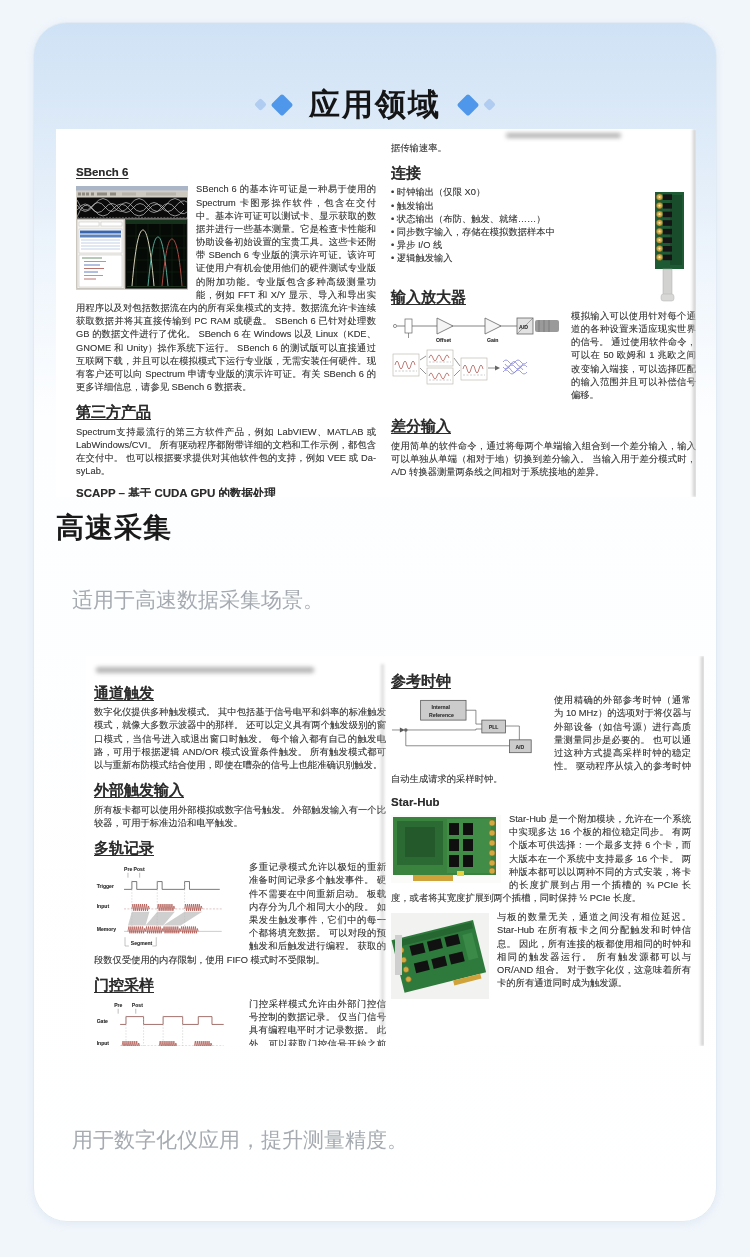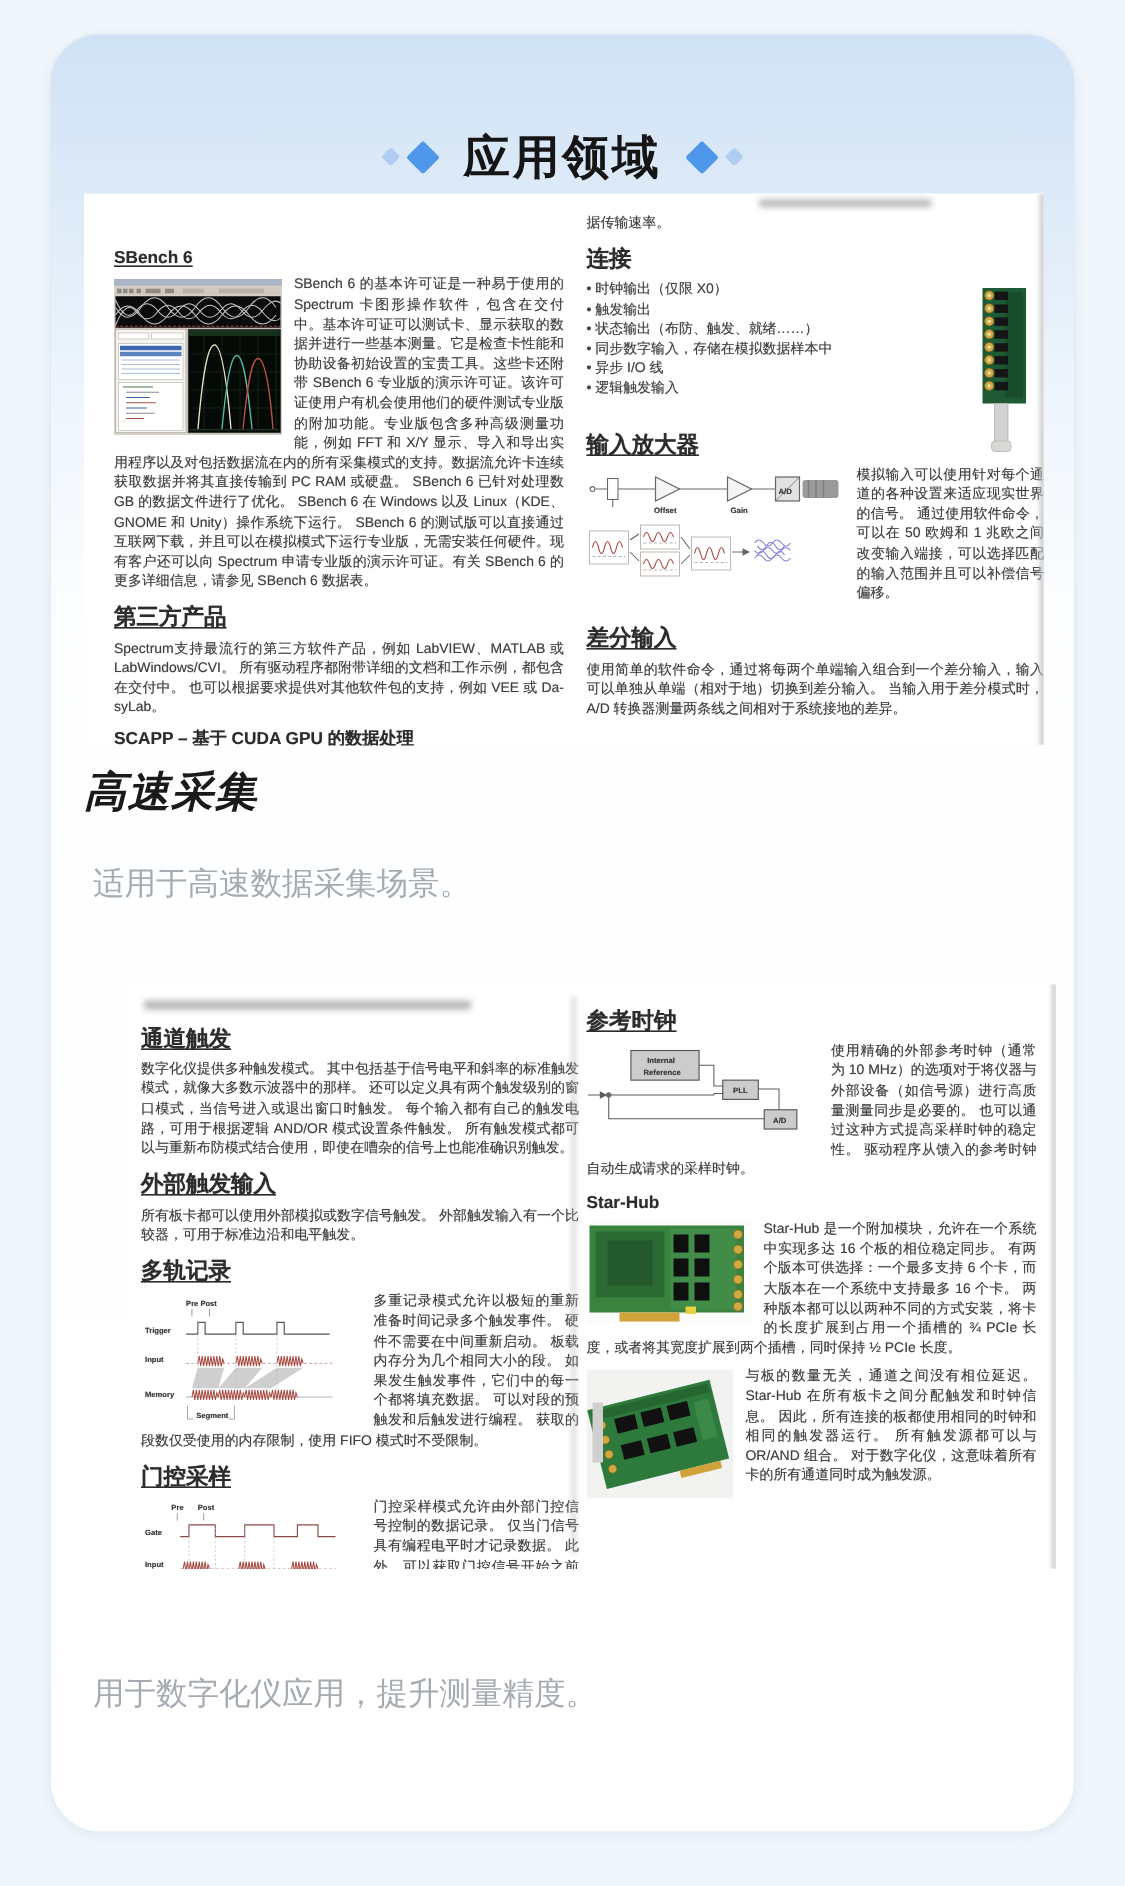--- a/index.html
+++ b/index.html
@@ -72,22 +72,22 @@
   .diag.refclk { width:156px; height:64px; }
   .photo { float:left; margin:2px 8px 2px 0; }
   .photo.ph1 { width:110px; height:68px; }
   .photo.ph2 { width:98px; height:86px; }
   .mt14 { margin-top:14px; }
   svg text { font-family:"Liberation Sans", sans-serif; }
   .dlab { font-size:5.2px; font-weight:700; fill:#3a3a3a; }
 
   .sec-title { position:absolute; left:22px; margin:0; font-size:28px; font-weight:700;
     color:#1a1a1a; line-height:1; letter-spacing:1px; }
-  .sec-desc { position:absolute; left:22px; margin:6px; font-size:21px; color:#a6abb1; line-height:1.3; }
-  .t1 { top:491px;font-style:italic; } .d1 { top:547px; }
+  .sec-desc { position:absolute; left:22px; margin:16px; font-size:21px; color:#a6abb1; line-height:1.3; }
+  .t1 { top:491px; } .d1 { top:547px; }
   .t2 { top:1031px; } .d2 { top:1087px; }
 </style>
 </head>
 <body>
 
 <div class="card">
 
   <div class="title-row">
     <span class="dia sm"></span>
     <span class="dia lg"></span>

